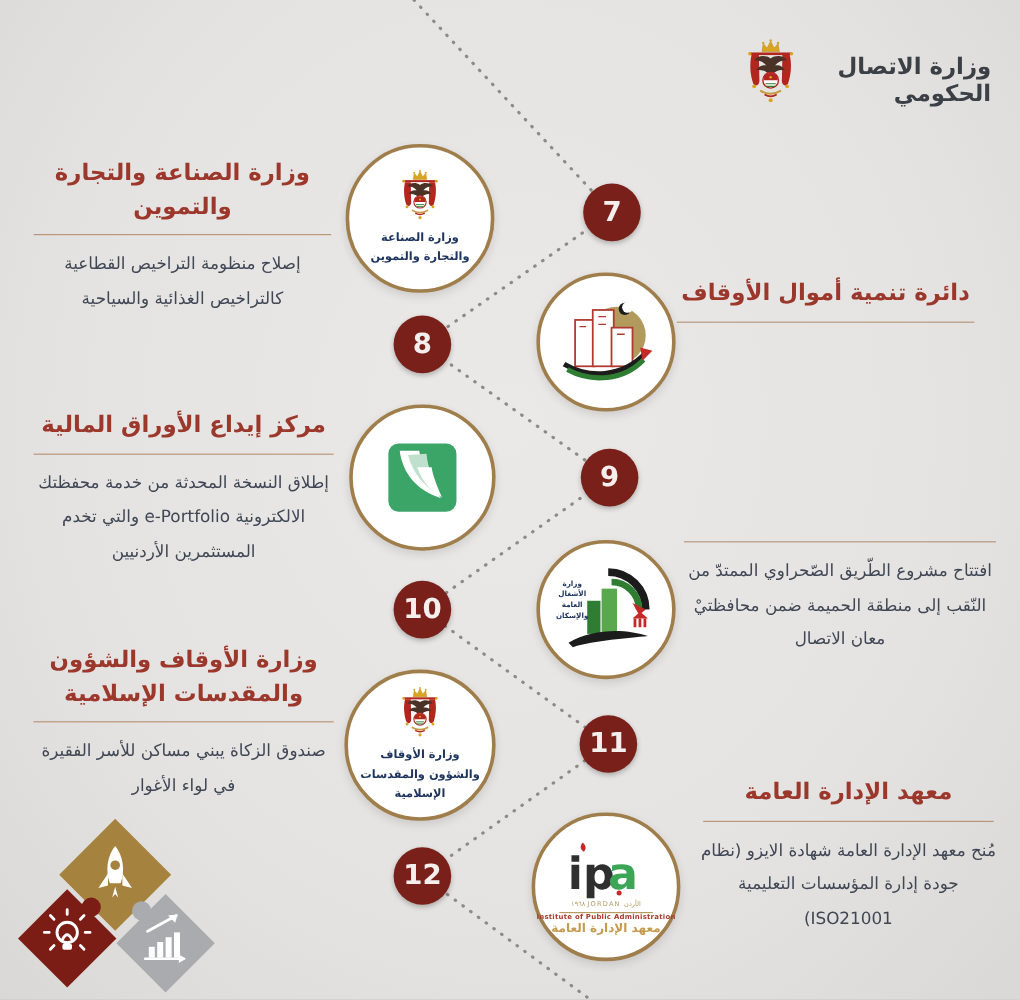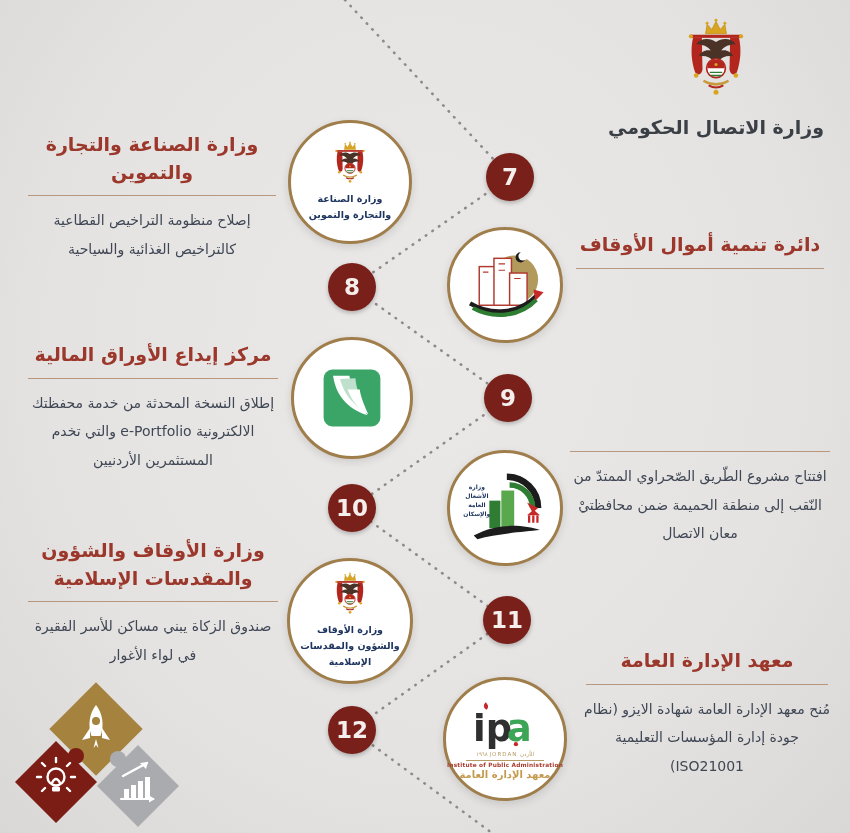--- a/index.html
+++ b/index.html
@@ -15,21 +15,21 @@
   body{font-family:"DejaVu Sans",sans-serif;background:#cfcecd;}
   .canvas{
     position:relative;width:850px;height:833px;overflow:hidden;
     background:radial-gradient(ellipse at 50% 42%, #eae9e8 0%, #e4e3e1 62%, #d9d8d6 100%);
   }
   svg{display:block;}
   .dots-layer{position:absolute;left:0;top:0;z-index:1;}
 
   
   .header{position:absolute;left:606px;top:18px;width:220px;z-index:2;
-          display:flex;flex-direction:column;align-items:center;}
+          display:flex;flex-direction:row;align-items:center;}
   .header .ministry{margin-top:6px;font-size:19px;font-weight:bold;color:#3b4047;direction:rtl;}
 
   
   .num{
     position:absolute;width:48px;height:48px;border-radius:50%;
     background:var(--maroon);color:#f4efec;z-index:3;
     display:flex;align-items:center;justify-content:center;
     font-size:23px;font-weight:bold;
     box-shadow:0 2px 4px rgba(0,0,0,.25);
   }
@@ -182,21 +182,21 @@
       <div class="ipa-ar">معهد الإدارة العامة</div>
     </div>
   </div>
 
   <div class="block" style="left:24px;top:131px;width:256px">
     <div class="title">وزارة الصناعة والتجارة والتموين</div>
     <div class="sep"></div>
     <div class="desc">إصلاح منظومة التراخيص القطاعية كالتراخيص الغذائية والسياحية</div>
   </div>
 
-  <div class="block" style="left:572px;top:231px;width:256px">
+  <div class="block" style="left:560px;top:231px;width:256px">
     <div class="title">دائرة تنمية أموال الأوقاف</div>
     <div class="sep"></div>
   </div>
 
   <div class="block" style="left:24px;top:341px;width:258px">
     <div class="title">مركز إيداع الأوراق المالية</div>
     <div class="sep"></div>
     <div class="desc">إطلاق النسخة المحدثة من خدمة محفظتك الالكترونية e-Portfolio والتي تخدم المستثمرين الأردنيين</div>
   </div>
 

